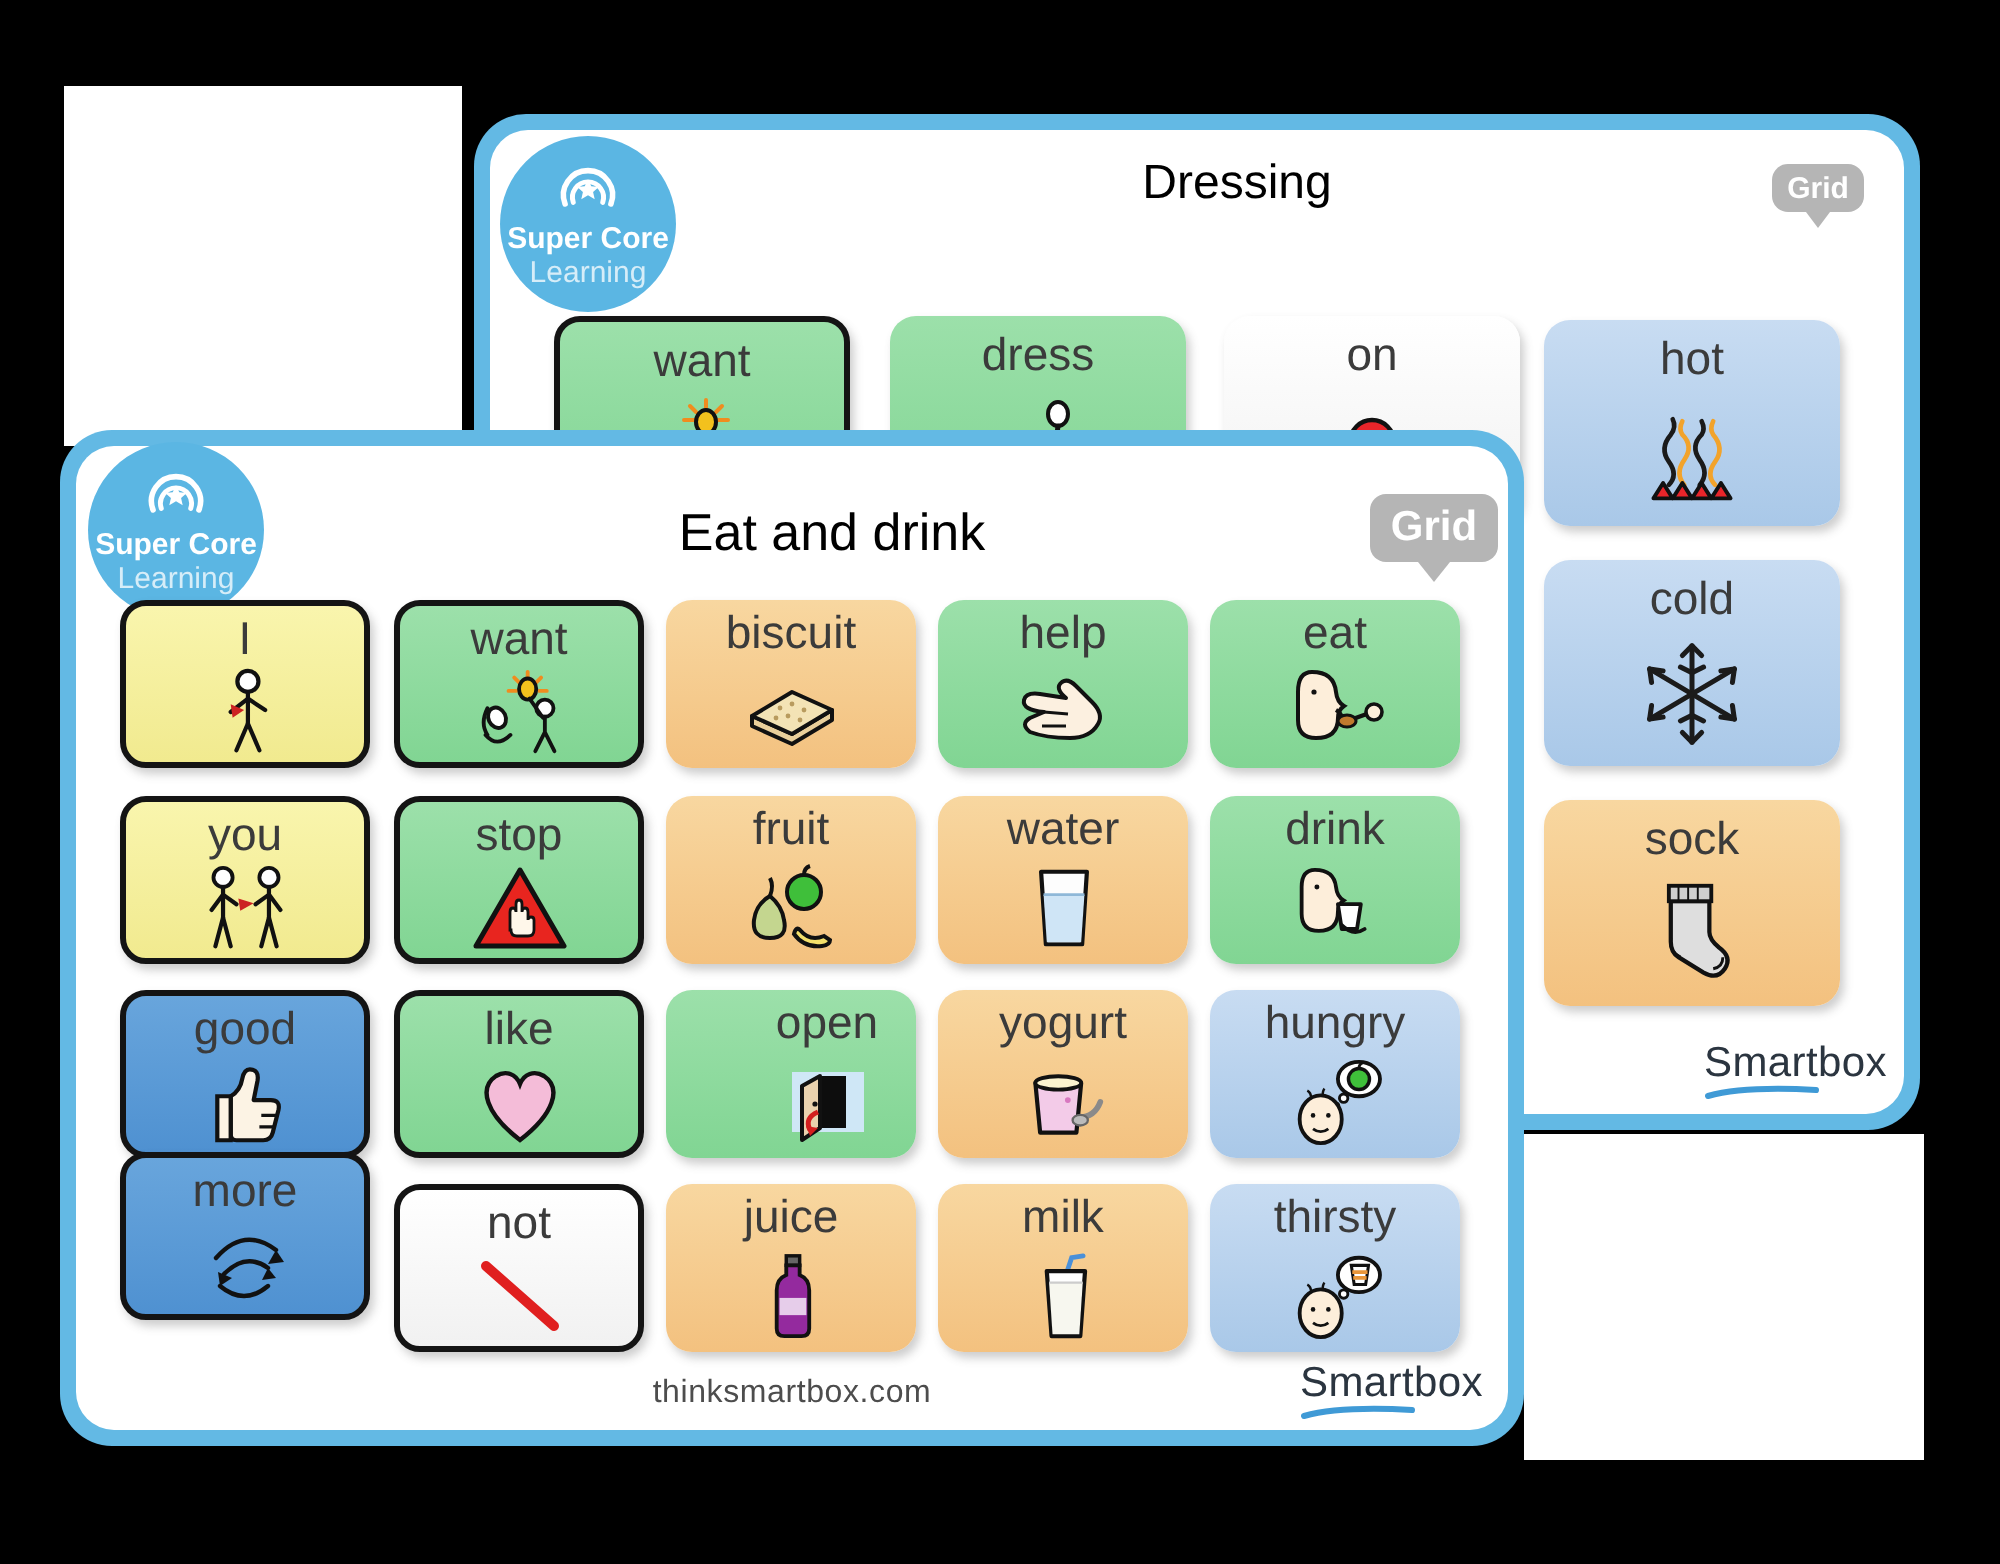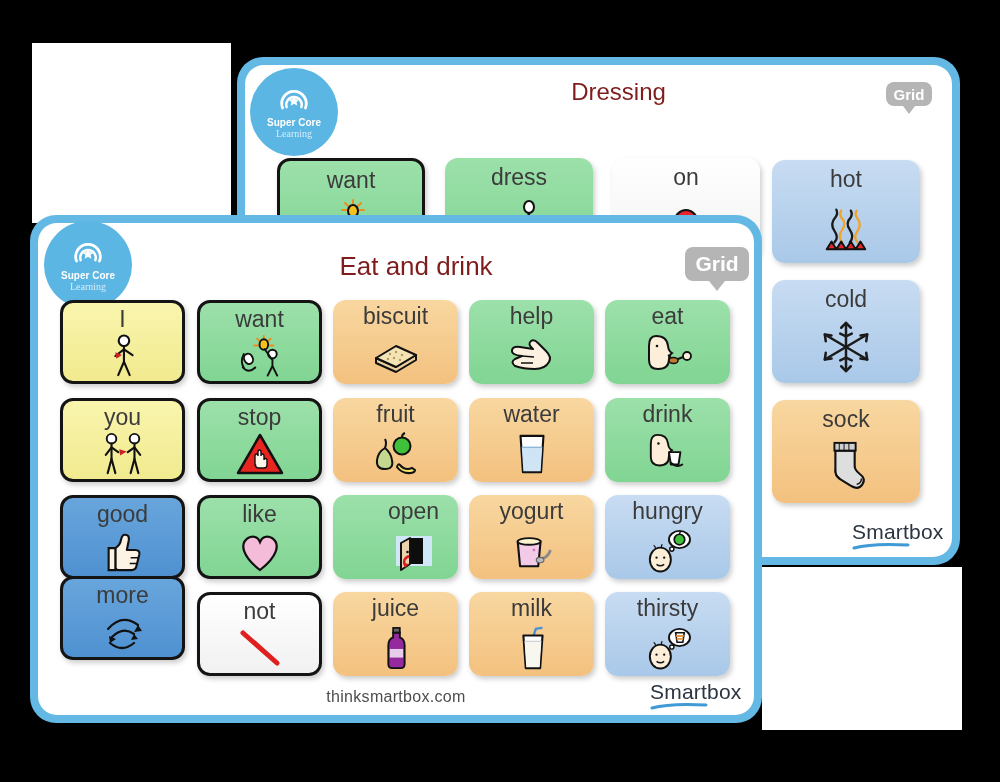--- a/index.html
+++ b/index.html
@@ -1,27 +1,27 @@
 <!DOCTYPE html>
 <html><head>
 <meta charset="utf-8">
 <style>
   html,body{margin:0;padding:0;background:#000;}
   .page{position:relative;width:1000px;height:782px;background:#000;overflow:hidden;
         font-family:"Liberation Sans","DejaVu Sans",sans-serif;}
   .white-patch{position:absolute;background:#fff;}
   .card{position:absolute;background:#63b9e4;border-radius:26px;}
   .card-inner{position:absolute;left:8px;top:8px;right:8px;bottom:8px;background:#fff;border-radius:19px;}
-  .title{position:absolute;left:0;right:0;text-align:center;color:#7f1d1d;font-weight:500;margin-left:40px;}
+  .title{position:absolute;left:0;right:0;text-align:center;color:#000000;font-weight:500;margin-left:40px;}
   .fc .title{top:36px;font-size:26px;}
   .bc .title{top:21px;font-size:24px;}
   .supercore{position:absolute;width:88px;height:88px;border-radius:50%;background:#5bb6e3;
              display:flex;flex-direction:column;align-items:center;justify-content:center;color:#fff;}
-  .sc-l1{font-size:10px;font-weight:bold;line-height:1.1;}
-  .sc-l2{font-size:10px;color:rgba(255,255,255,0.75);line-height:1.1;font-family:Liberation Serif, serif;}
+  .sc-l1{font-size:15px;font-weight:bold;line-height:1.1;}
+  .sc-l2{font-size:15px;color:rgba(255,255,255,0.75);line-height:1.1;}
   .grid-badge{position:absolute;background:#b5b5b5;border-radius:8px;color:#fff;
               display:flex;align-items:center;justify-content:center;font-weight:600;}
   .grid-badge.big{width:64px;height:34px;font-size:21px;}
   .grid-badge.small{width:46px;height:24px;font-size:15px;}
   .grid-badge::after{content:"";position:absolute;top:100%;left:50%;transform:translateX(-50%);
               border:8px solid transparent;border-top:10px solid #b5b5b5;border-bottom:0;}
   .grid-badge.small::after{border:6px solid transparent;border-top:8px solid #b5b5b5;border-bottom:0;}
   .cell{position:absolute;border-radius:13px;box-sizing:border-box;display:flex;flex-direction:column;
         align-items:center;box-shadow:2px 3px 5px rgba(90,90,90,0.30);}
   .fc .cell{width:125px;height:84px;}

